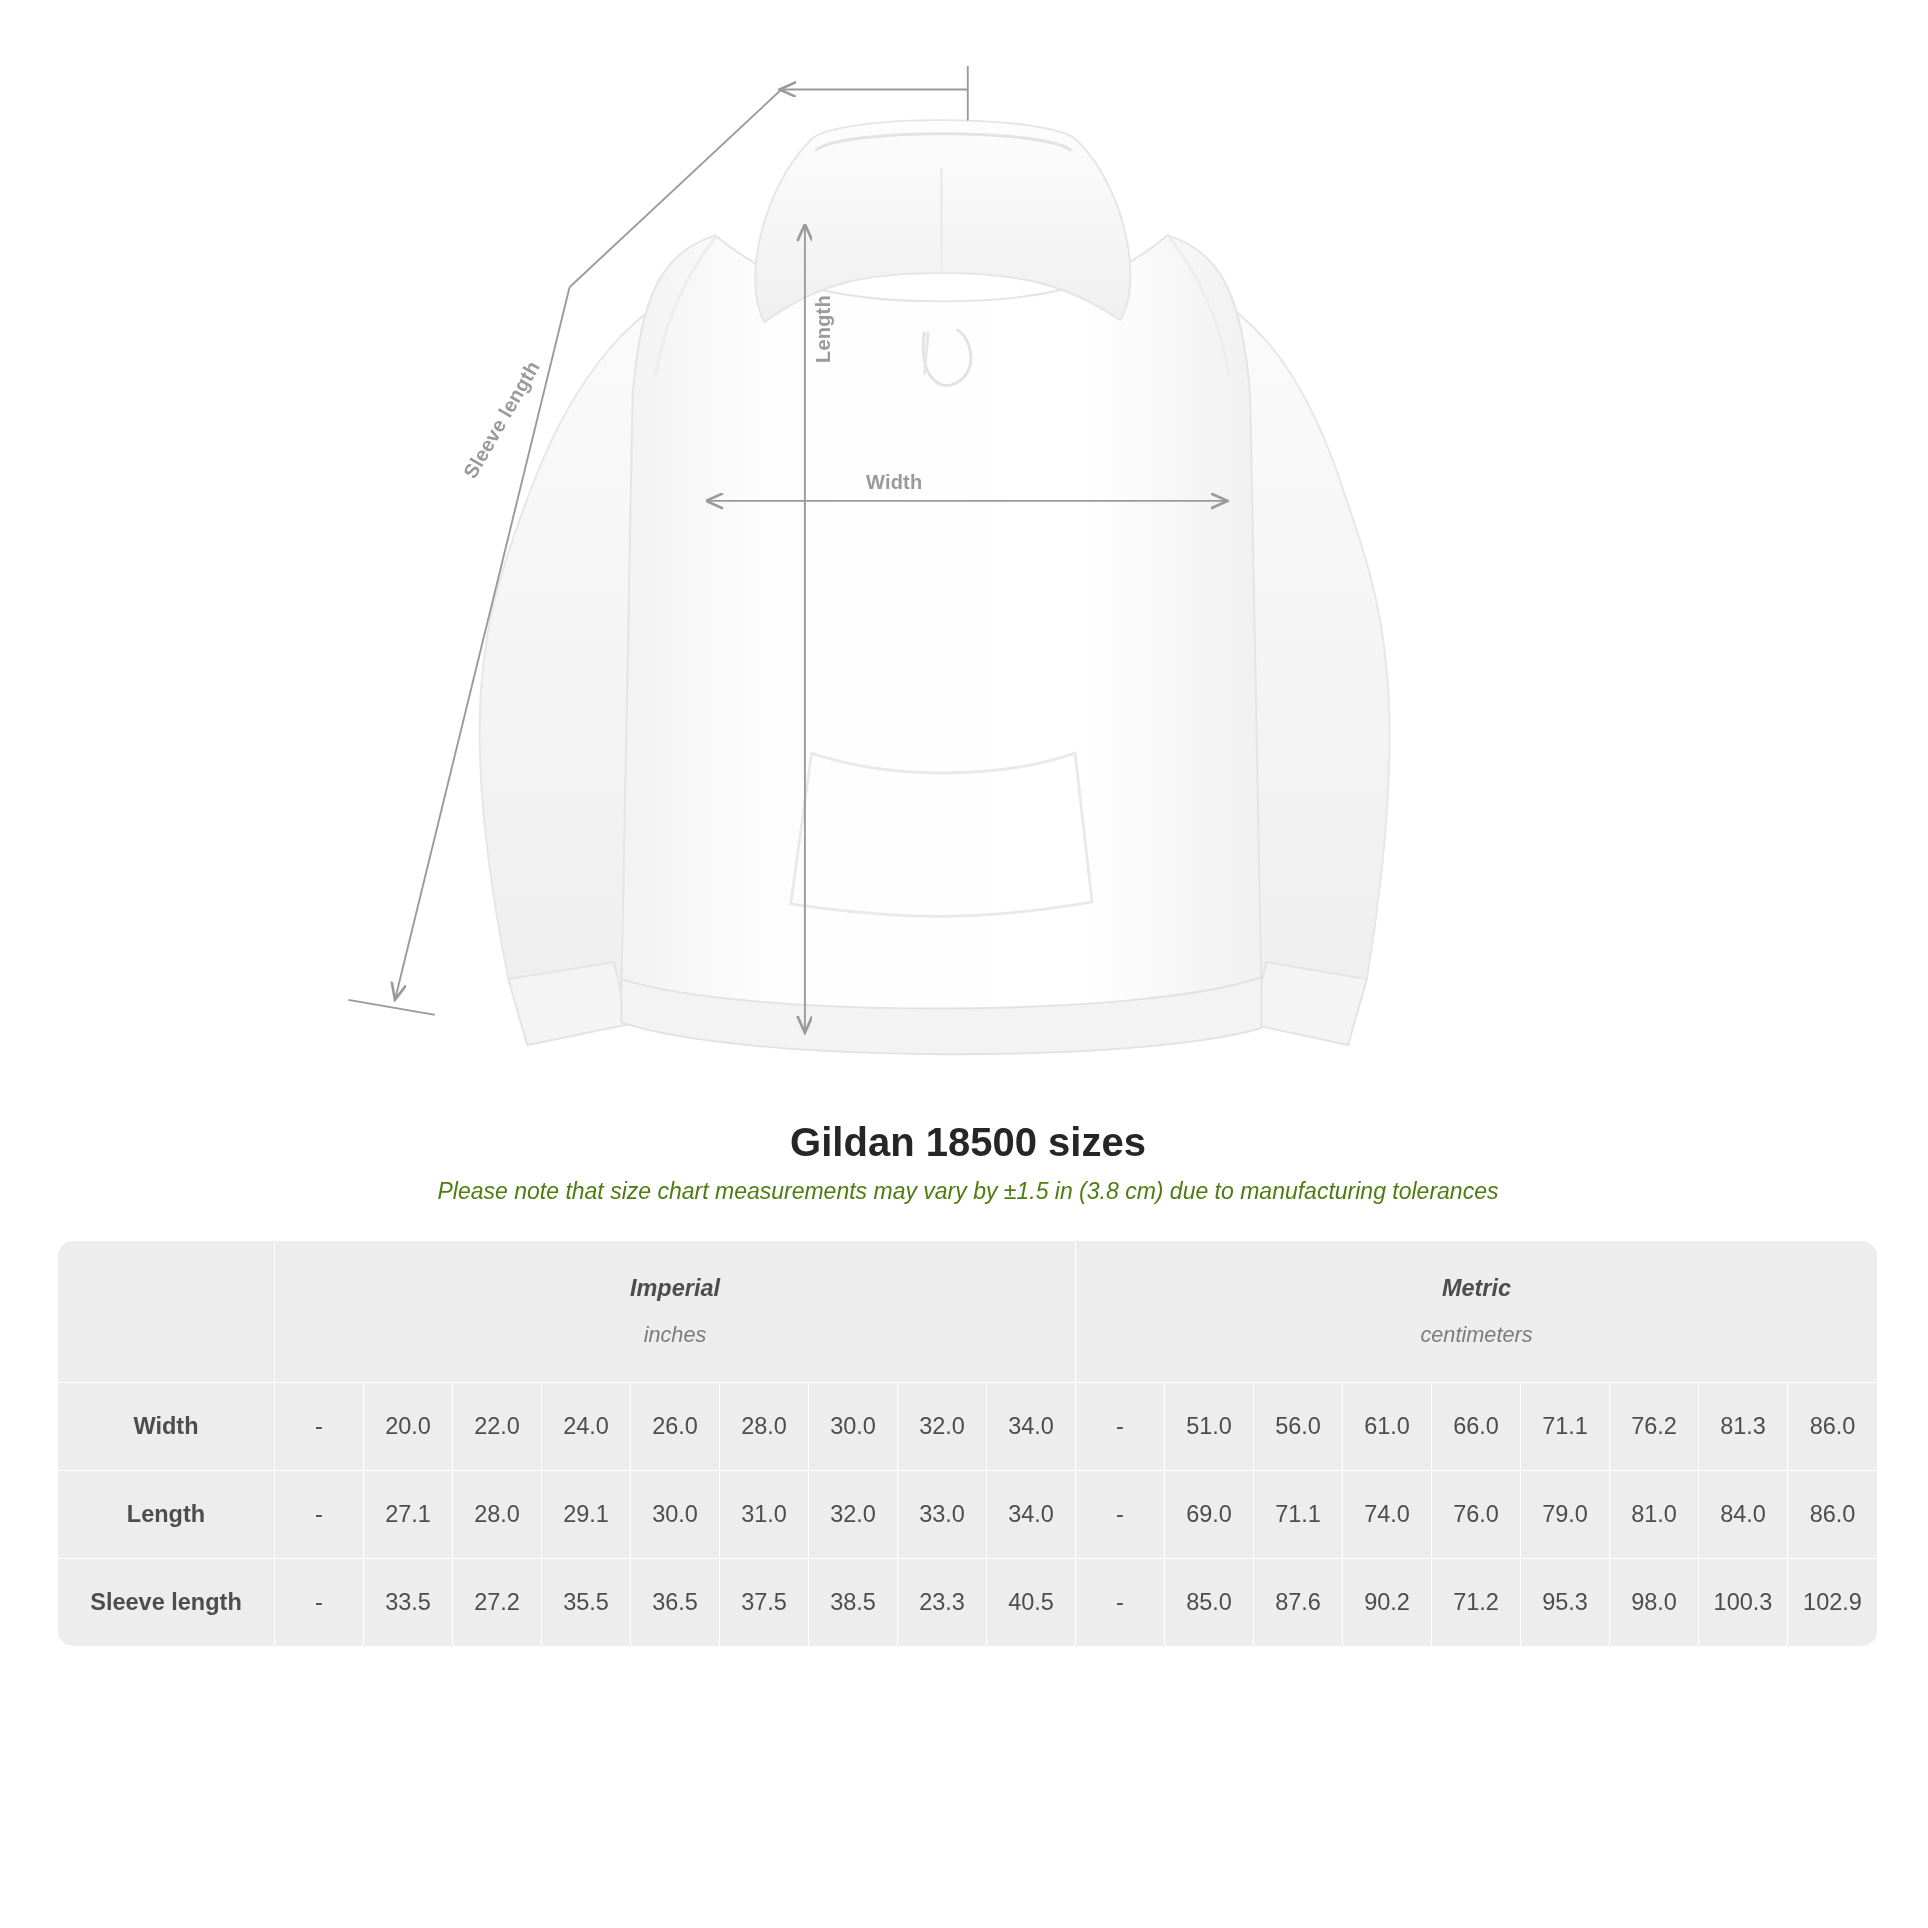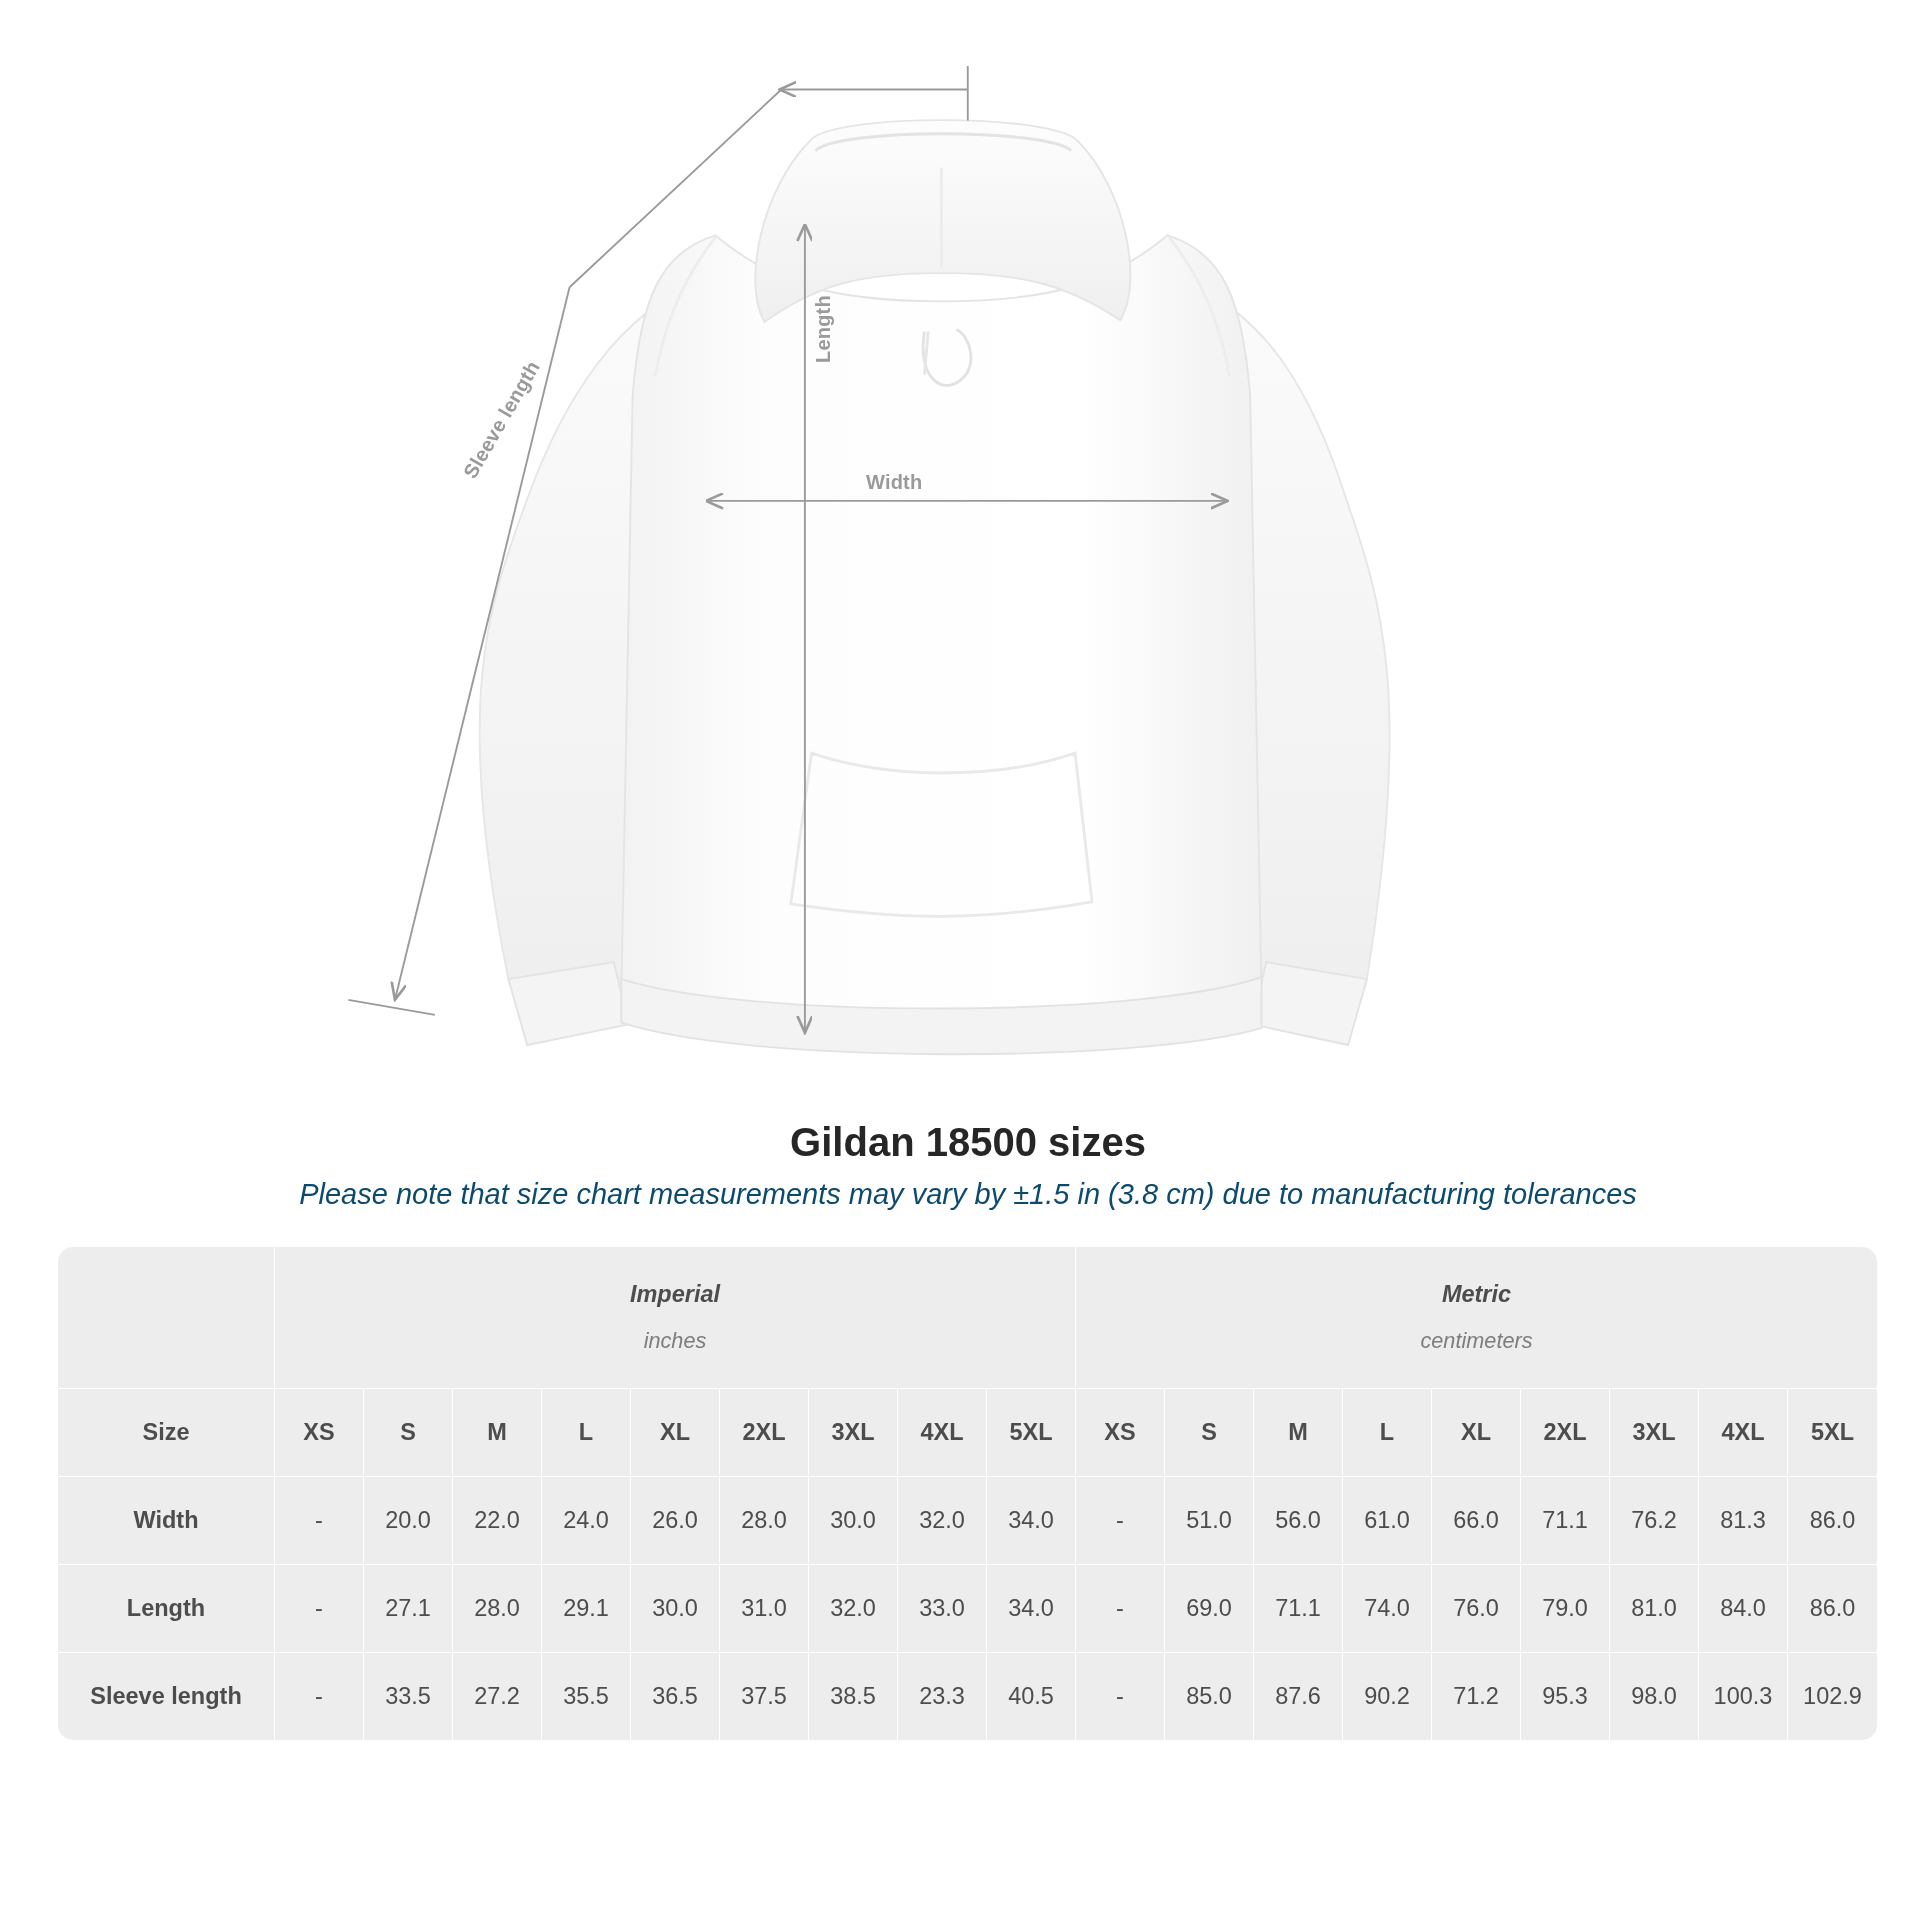--- a/index.html
+++ b/index.html
@@ -69,23 +69,23 @@
     margin-top: 9.4px;
     margin-left: 8px;
   }
   .chart-title {
     font-size: 40px;
     font-weight: bold;
     color: #262626;
     margin: 0 0 13px 0;
   }
   .chart-note {
-    font-size: 29px;
+    font-size: 23px;
     font-style: italic;
-    color: #0c4a6e;
+    color: #4d7c0f;
     margin: 0;
   }
 
   
   .table-wrap {
     margin: 36px 58px 0 58px;
   }
   table.size-table {
     border-collapse: separate;
     border-spacing: 0;
@@ -247,41 +247,20 @@
           <th class="corner-cell"></th>
           <th class="unit-head" colspan="9">
             <span>Imperial</span>
             <span class="unit-sub">inches</span>
           </th>
           <th class="unit-head" colspan="9">
             <span>Metric</span>
             <span class="unit-sub">centimeters</span>
           </th>
         </tr>
-        <tr>
-          <th class="size-col">Size</th>
-          <th class="col-head">XS</th>
-          <th class="col-head">S</th>
-          <th class="col-head">M</th>
-          <th class="col-head">L</th>
-          <th class="col-head">XL</th>
-          <th class="col-head">2XL</th>
-          <th class="col-head">3XL</th>
-          <th class="col-head">4XL</th>
-          <th class="col-head">5XL</th>
-          <th class="col-head">XS</th>
-          <th class="col-head">S</th>
-          <th class="col-head">M</th>
-          <th class="col-head">L</th>
-          <th class="col-head">XL</th>
-          <th class="col-head">2XL</th>
-          <th class="col-head">3XL</th>
-          <th class="col-head">4XL</th>
-          <th class="col-head">5XL</th>
-        </tr>
 
         <tr>
           <th class="row-head">Width</th>
           <td class="val">-</td>
           <td class="val">20.0</td>
           <td class="val">22.0</td>
           <td class="val">24.0</td>
           <td class="val">26.0</td>
           <td class="val">28.0</td>
           <td class="val">30.0</td>

